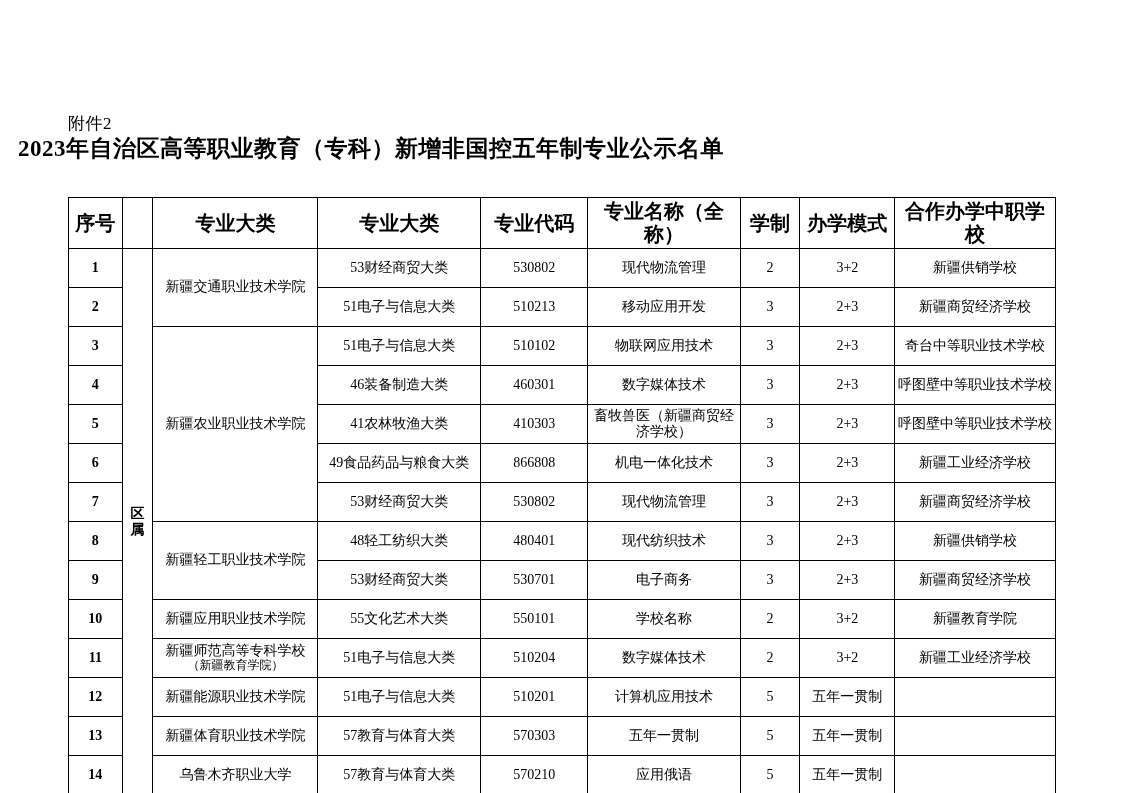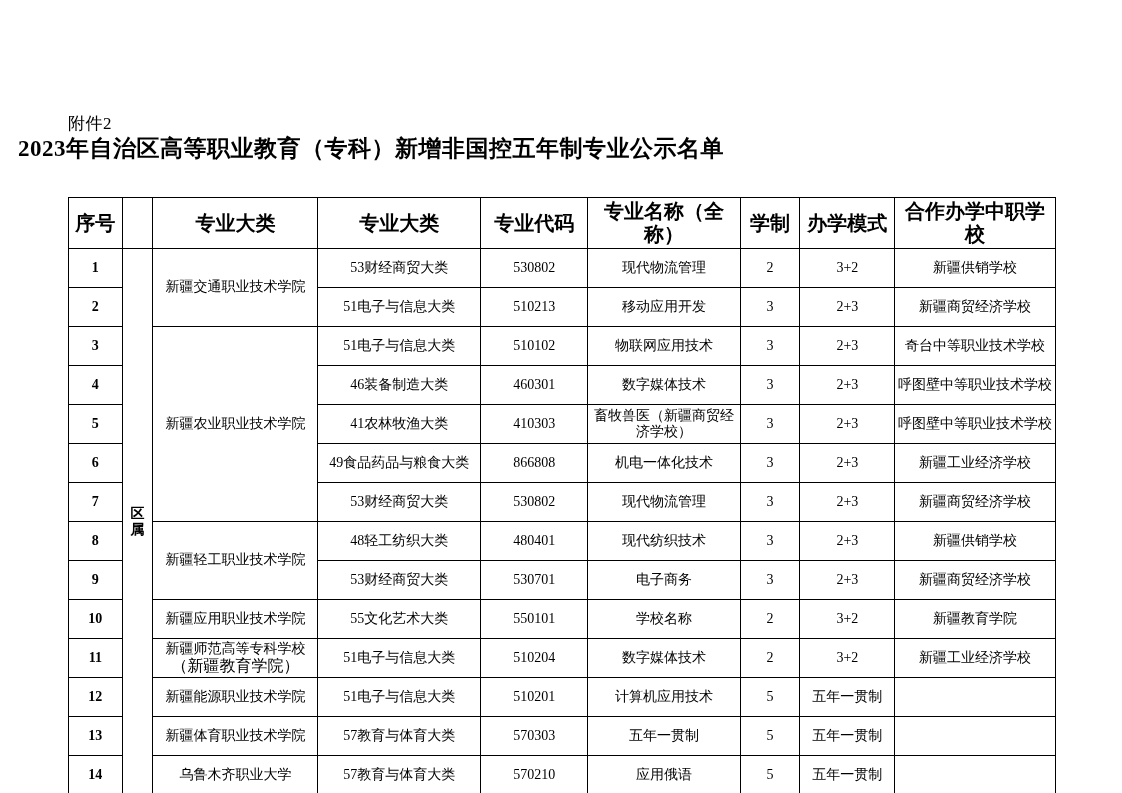--- a/index.html
+++ b/index.html
@@ -81,21 +81,21 @@
   }
   td.group span {
     display: block;
     line-height: 1.1;
   }
   td.school {
     font-size: 14px;
   }
   td.school .sub {
     display: block;
-    font-size: 16px;
+    font-size: 12px;
   }
   td.small {
     font-size: 13px;
     line-height: 1.05;
   }
   
   col.c-seq { width: 52px; }
   col.c-group { width: 30px; }
   col.c-school { width: 160px; }
   col.c-major-cat { width: 158px; }

